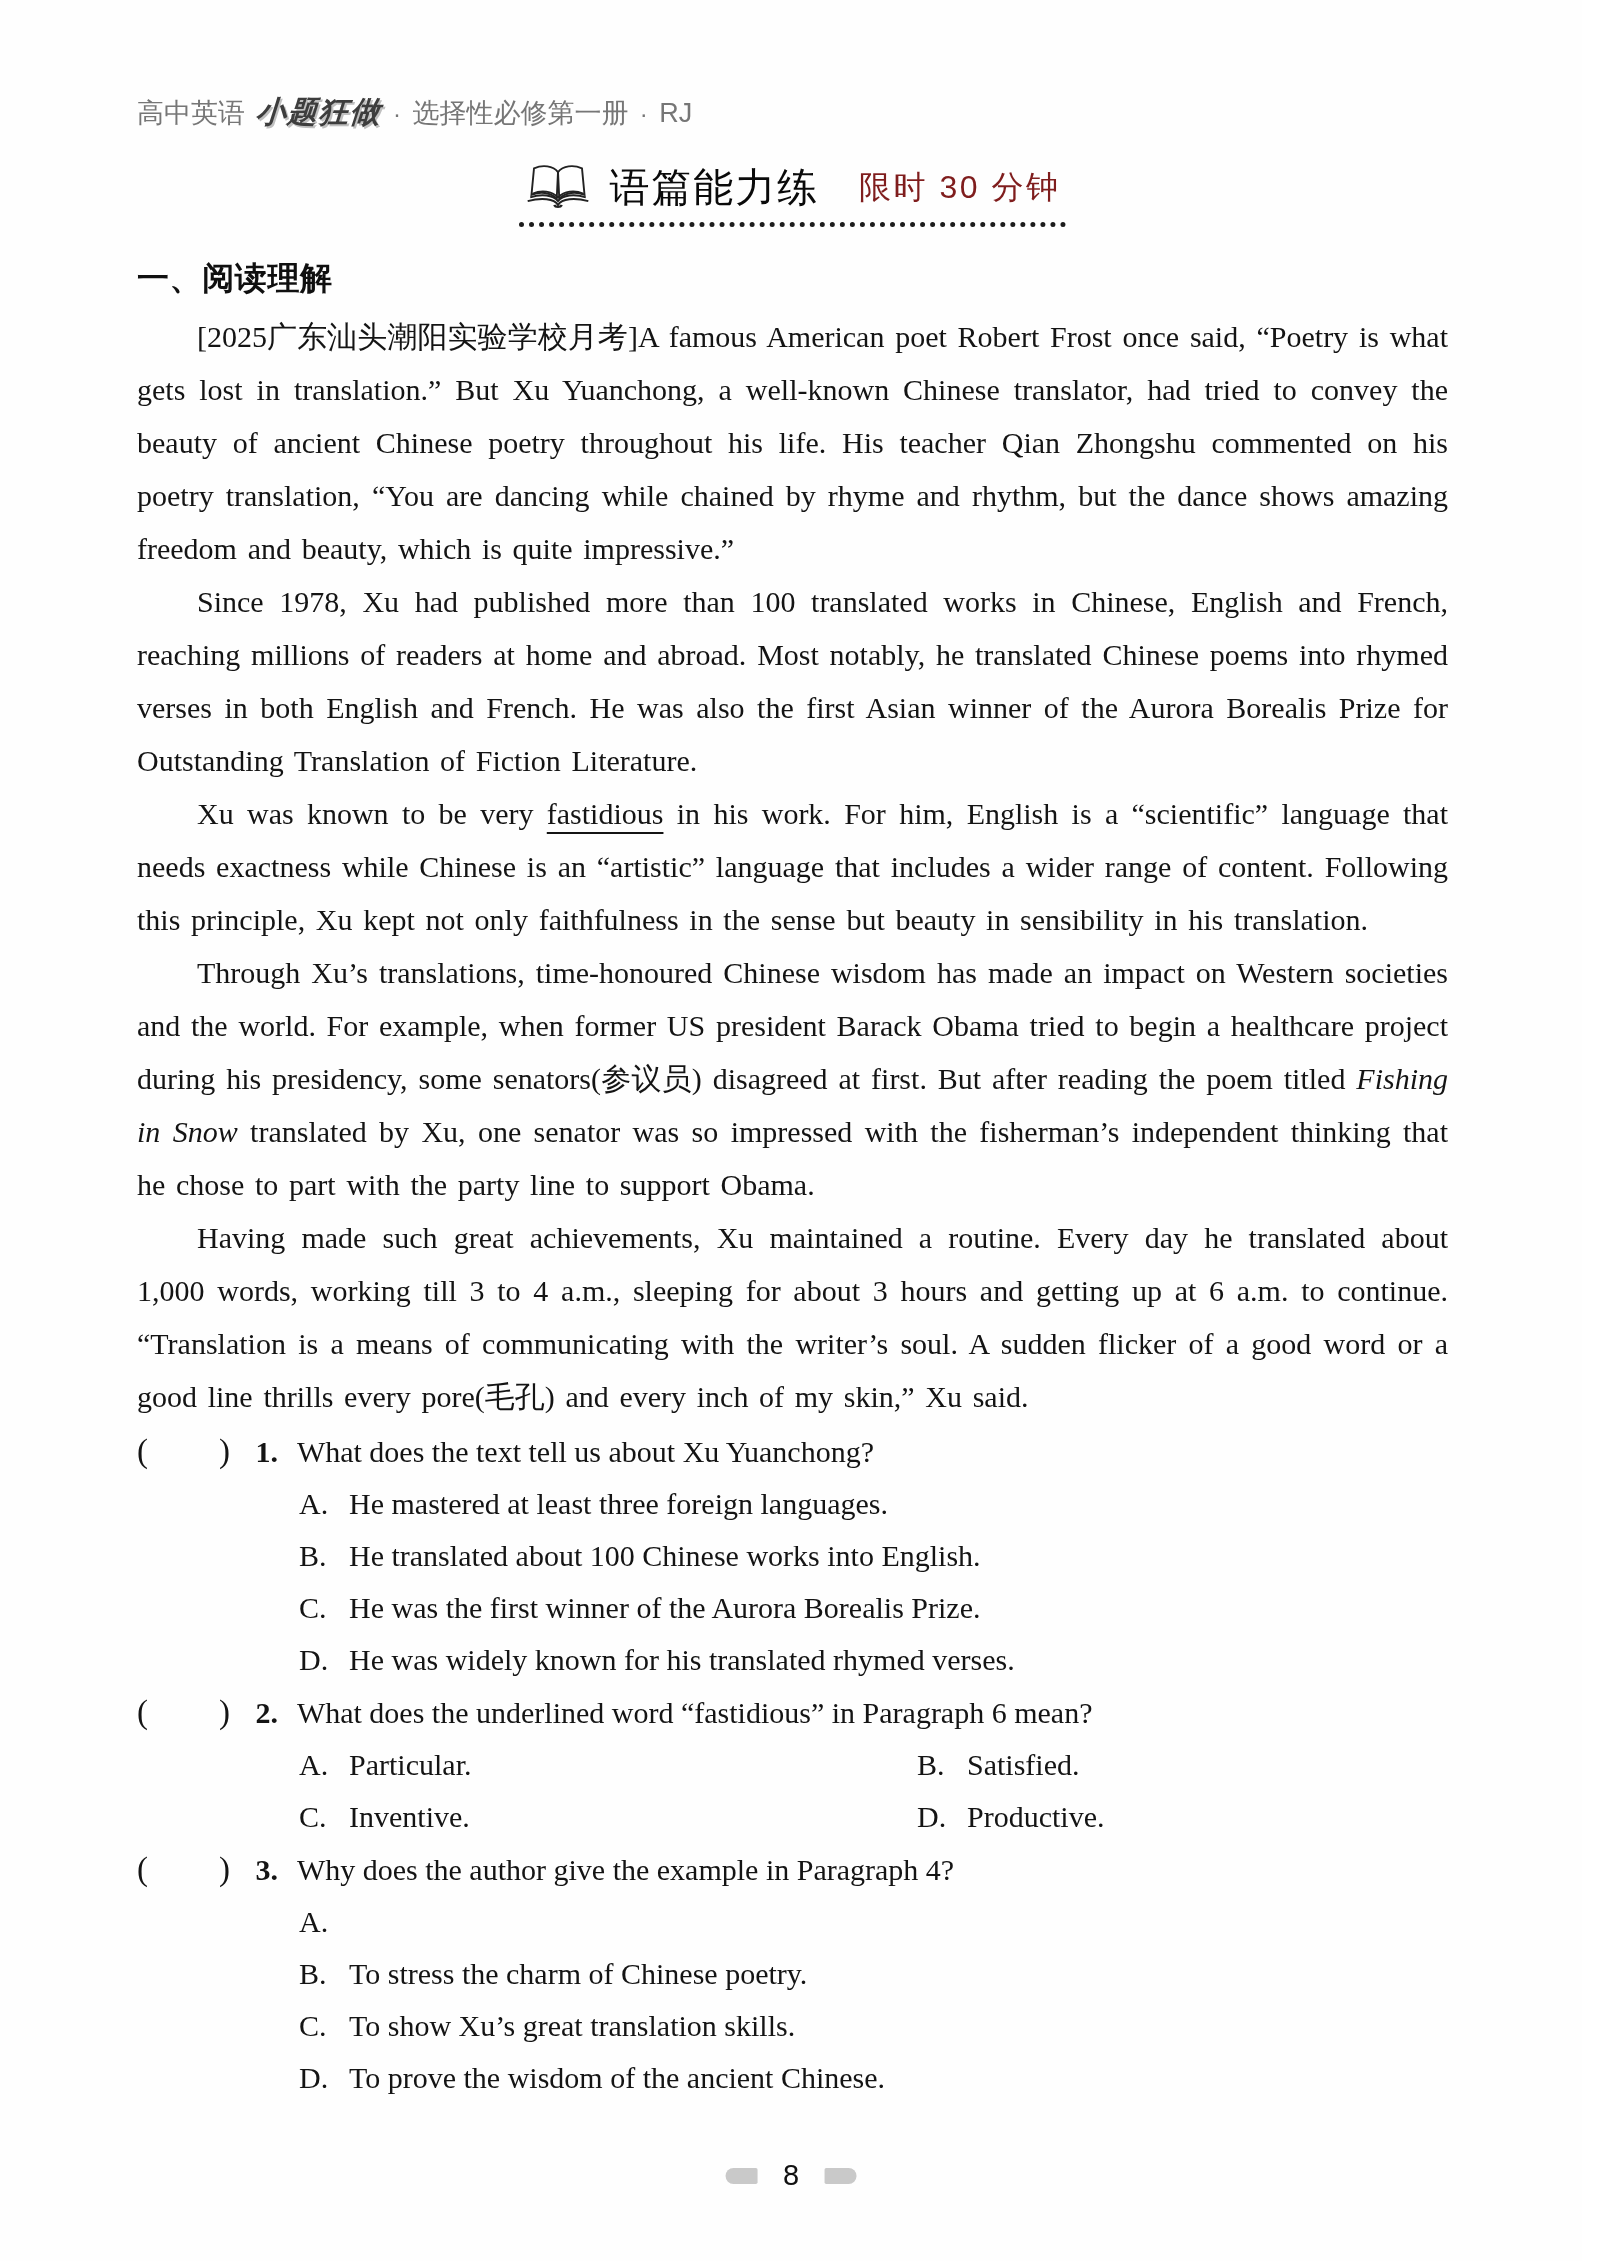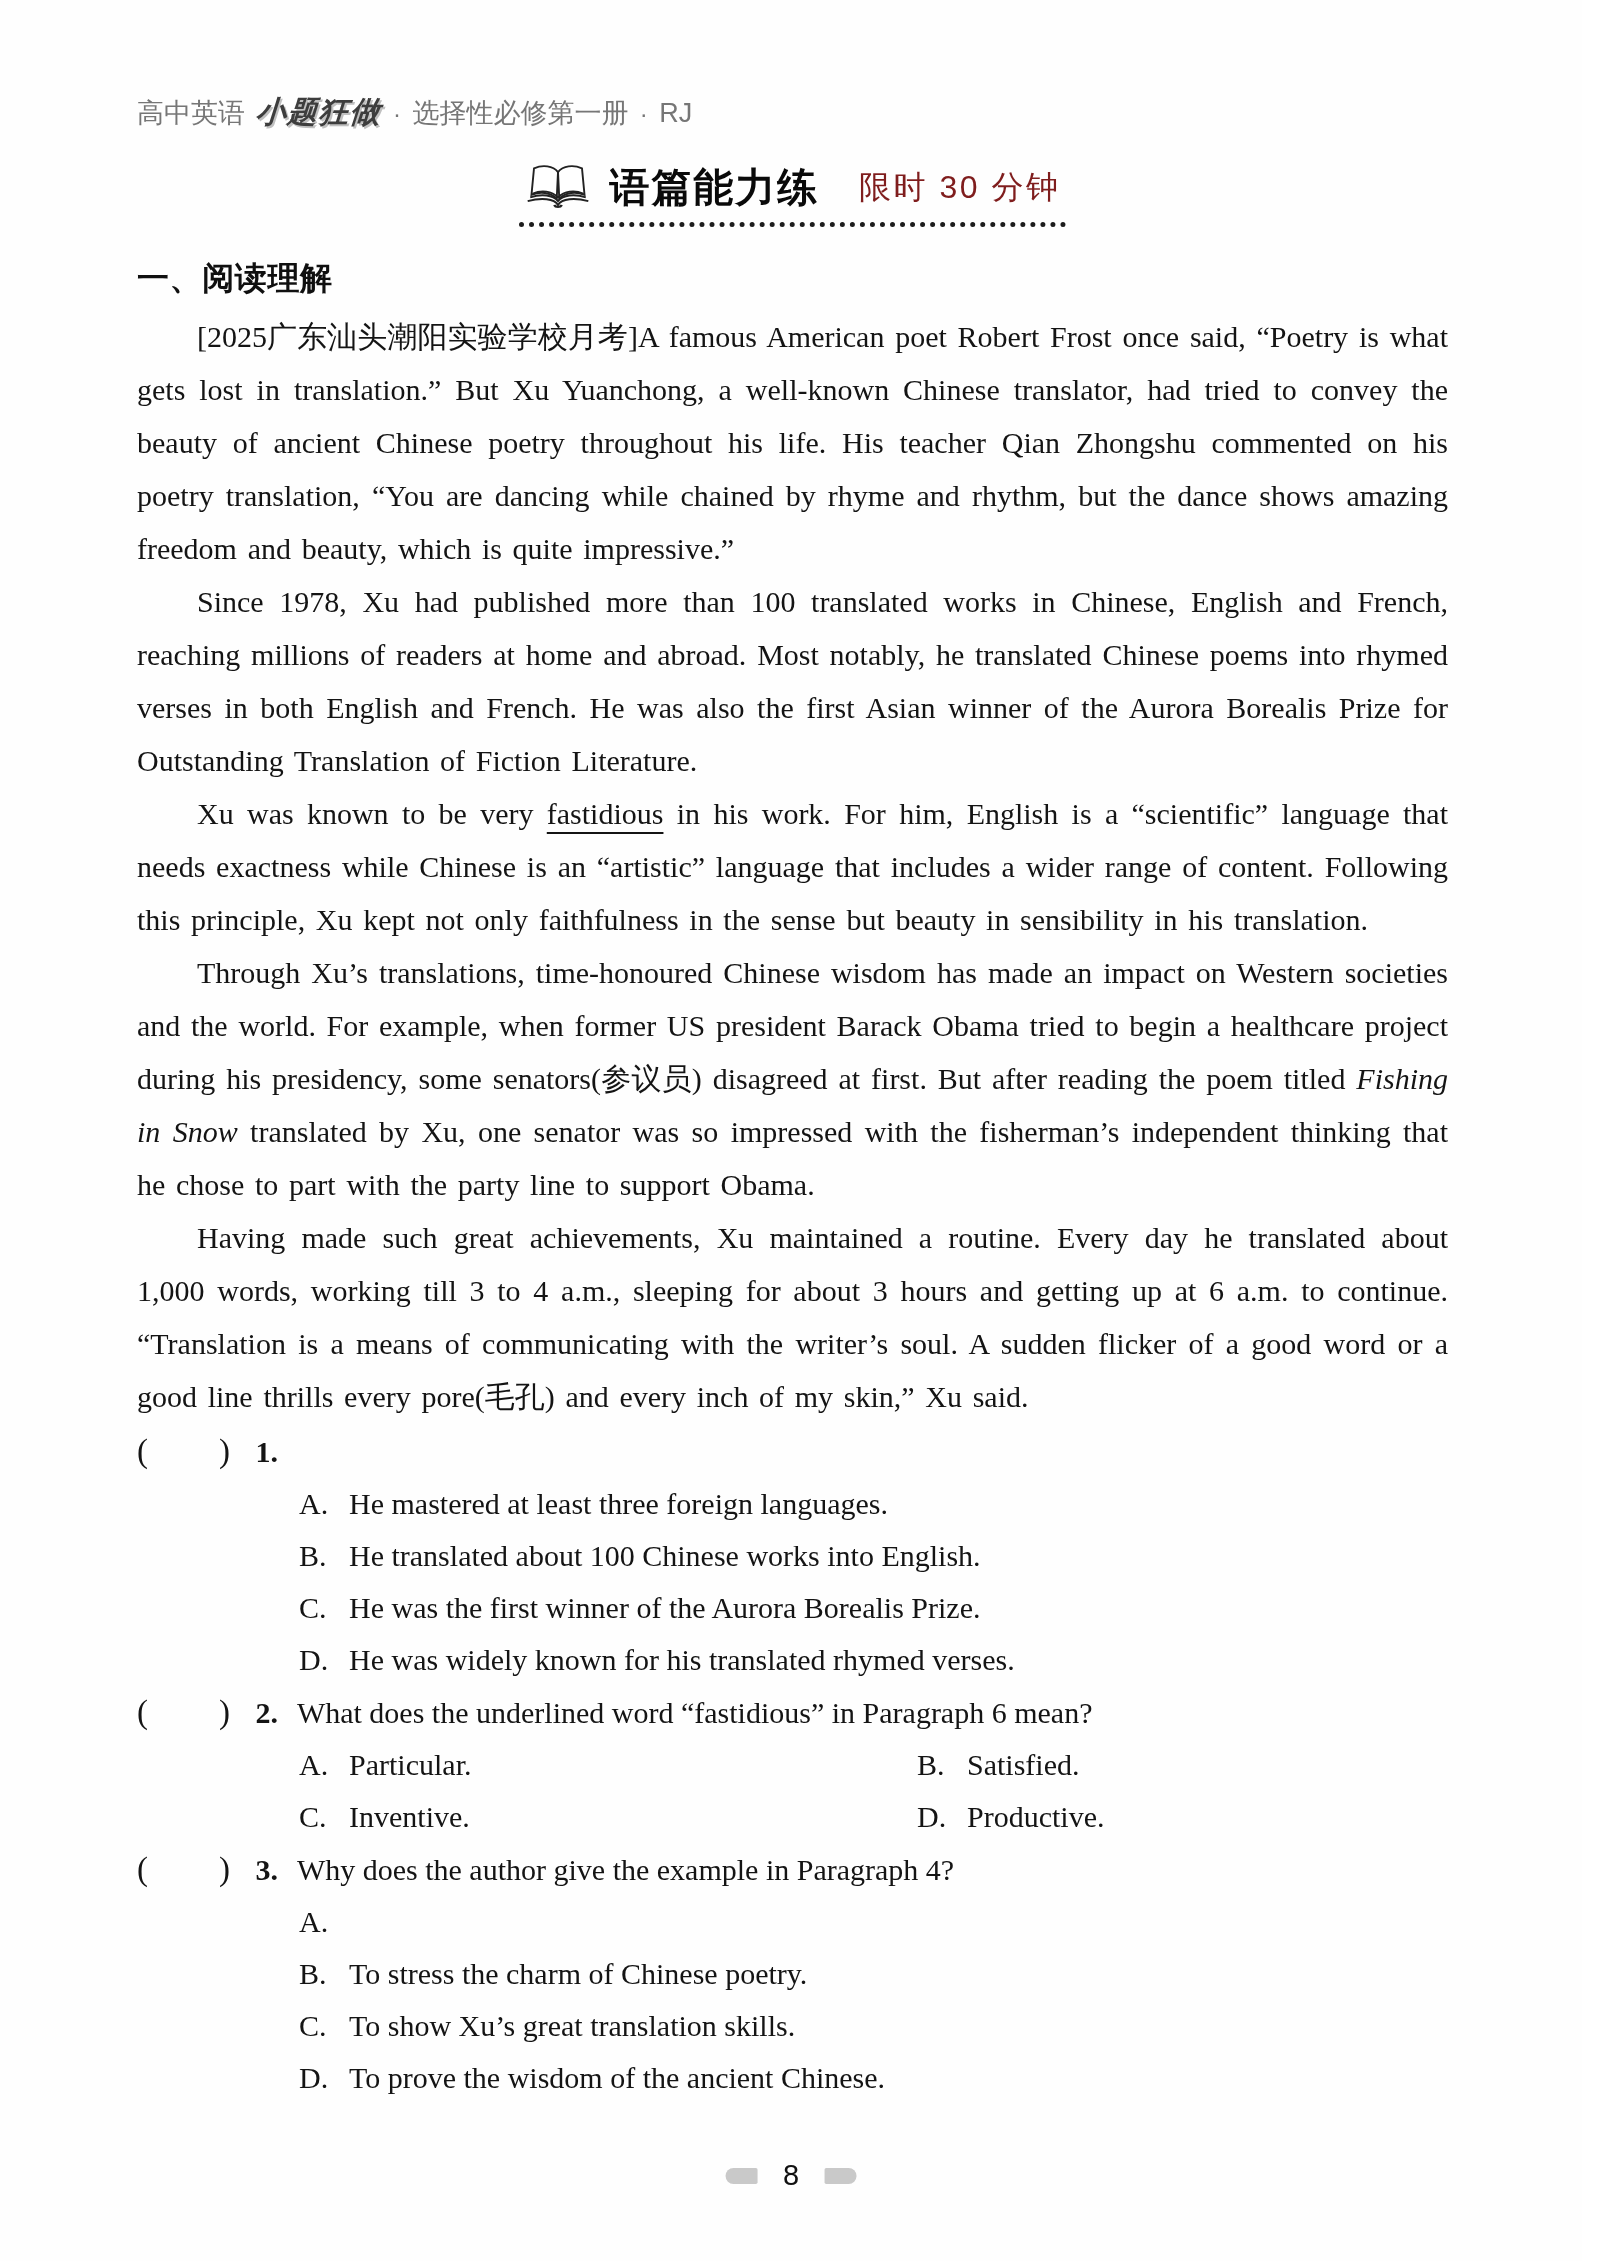--- a/index.html
+++ b/index.html
@@ -33,21 +33,21 @@
   .banner{
     width:fit-content;
     margin:33px auto 0 auto;
     display:flex;align-items:center;gap:19px;
     border-bottom:5.1px dotted #1c1c1c;
     padding:0 5.1px 10.2px 5.1px;
   }
   .banner-icon{flex:0 0 auto;}
   .banner-title{
     font-family:"Liberation Sans","DejaVu Sans",sans-serif;
-    font-weight:700;font-size:40px;color:#0a0a0a;
+    font-weight:400;font-size:40px;color:#0a0a0a;
     letter-spacing:1.9px;line-height:1;
   }
   .banner-time{
     font-family:"Liberation Sans","DejaVu Sans",sans-serif;
     font-weight:400;font-size:32px;color:#7f1d1d;
     letter-spacing:2.5px;line-height:1;margin-left:21px;
   }
   
   .section-title{
     margin-top:35px;
@@ -131,20 +131,21 @@
     <p><span>Having made such great achievements, Xu maintained a routine. Every day he translated about 1,000 words, working till 3 to 4 a.m., sleeping for about 3 hours and getting up at 6 a.m. to continue. “Translation is a means of communicating with the writer’s soul. A sudden flicker of a good word or a good line thrills every pore(毛孔) and every inch of my skin,” Xu said.</span></p>
   </div>
 
   <div class="questions">
 
     <div class="question">
       <div class="q-stem-row">
         <span class="paren">(</span>
         <span class="paren close">)</span>
         <span class="q-num">1.</span>
+        <span class="q-stem">What does the text tell us about Xu Yuanchong?</span>
       </div>
       <div class="options one-col">
         <div class="opt">
             <span class="opt-label">A.</span>
             <span>He mastered at least three foreign languages.</span>
           </div>
         <div class="opt">
             <span class="opt-label">B.</span>
             <span>He translated about 100 Chinese works into English.</span>
           </div>

